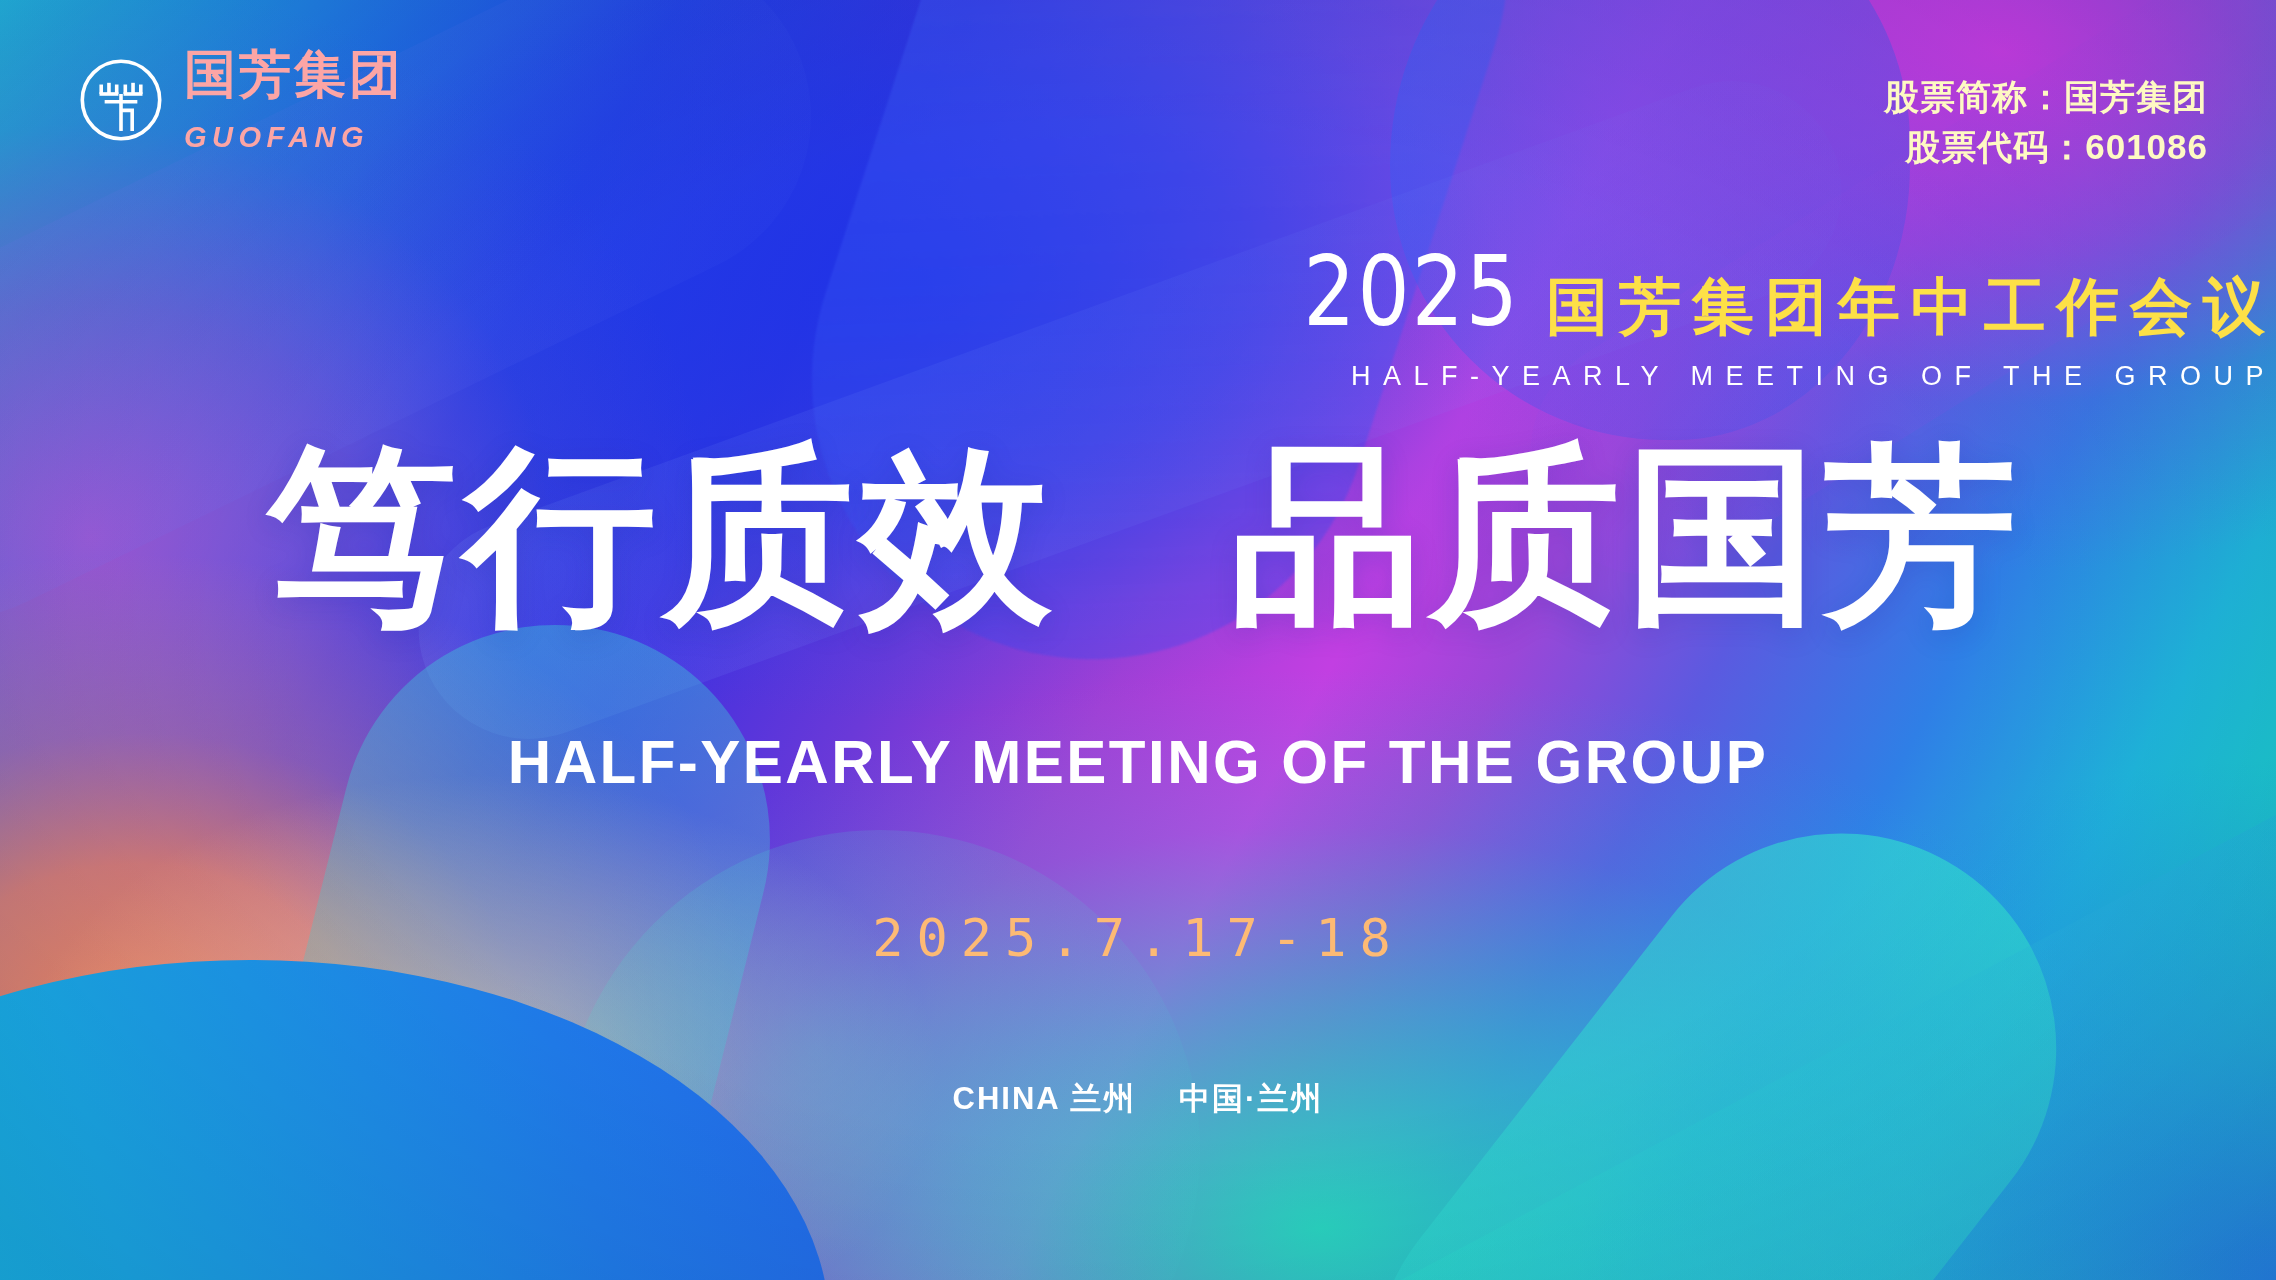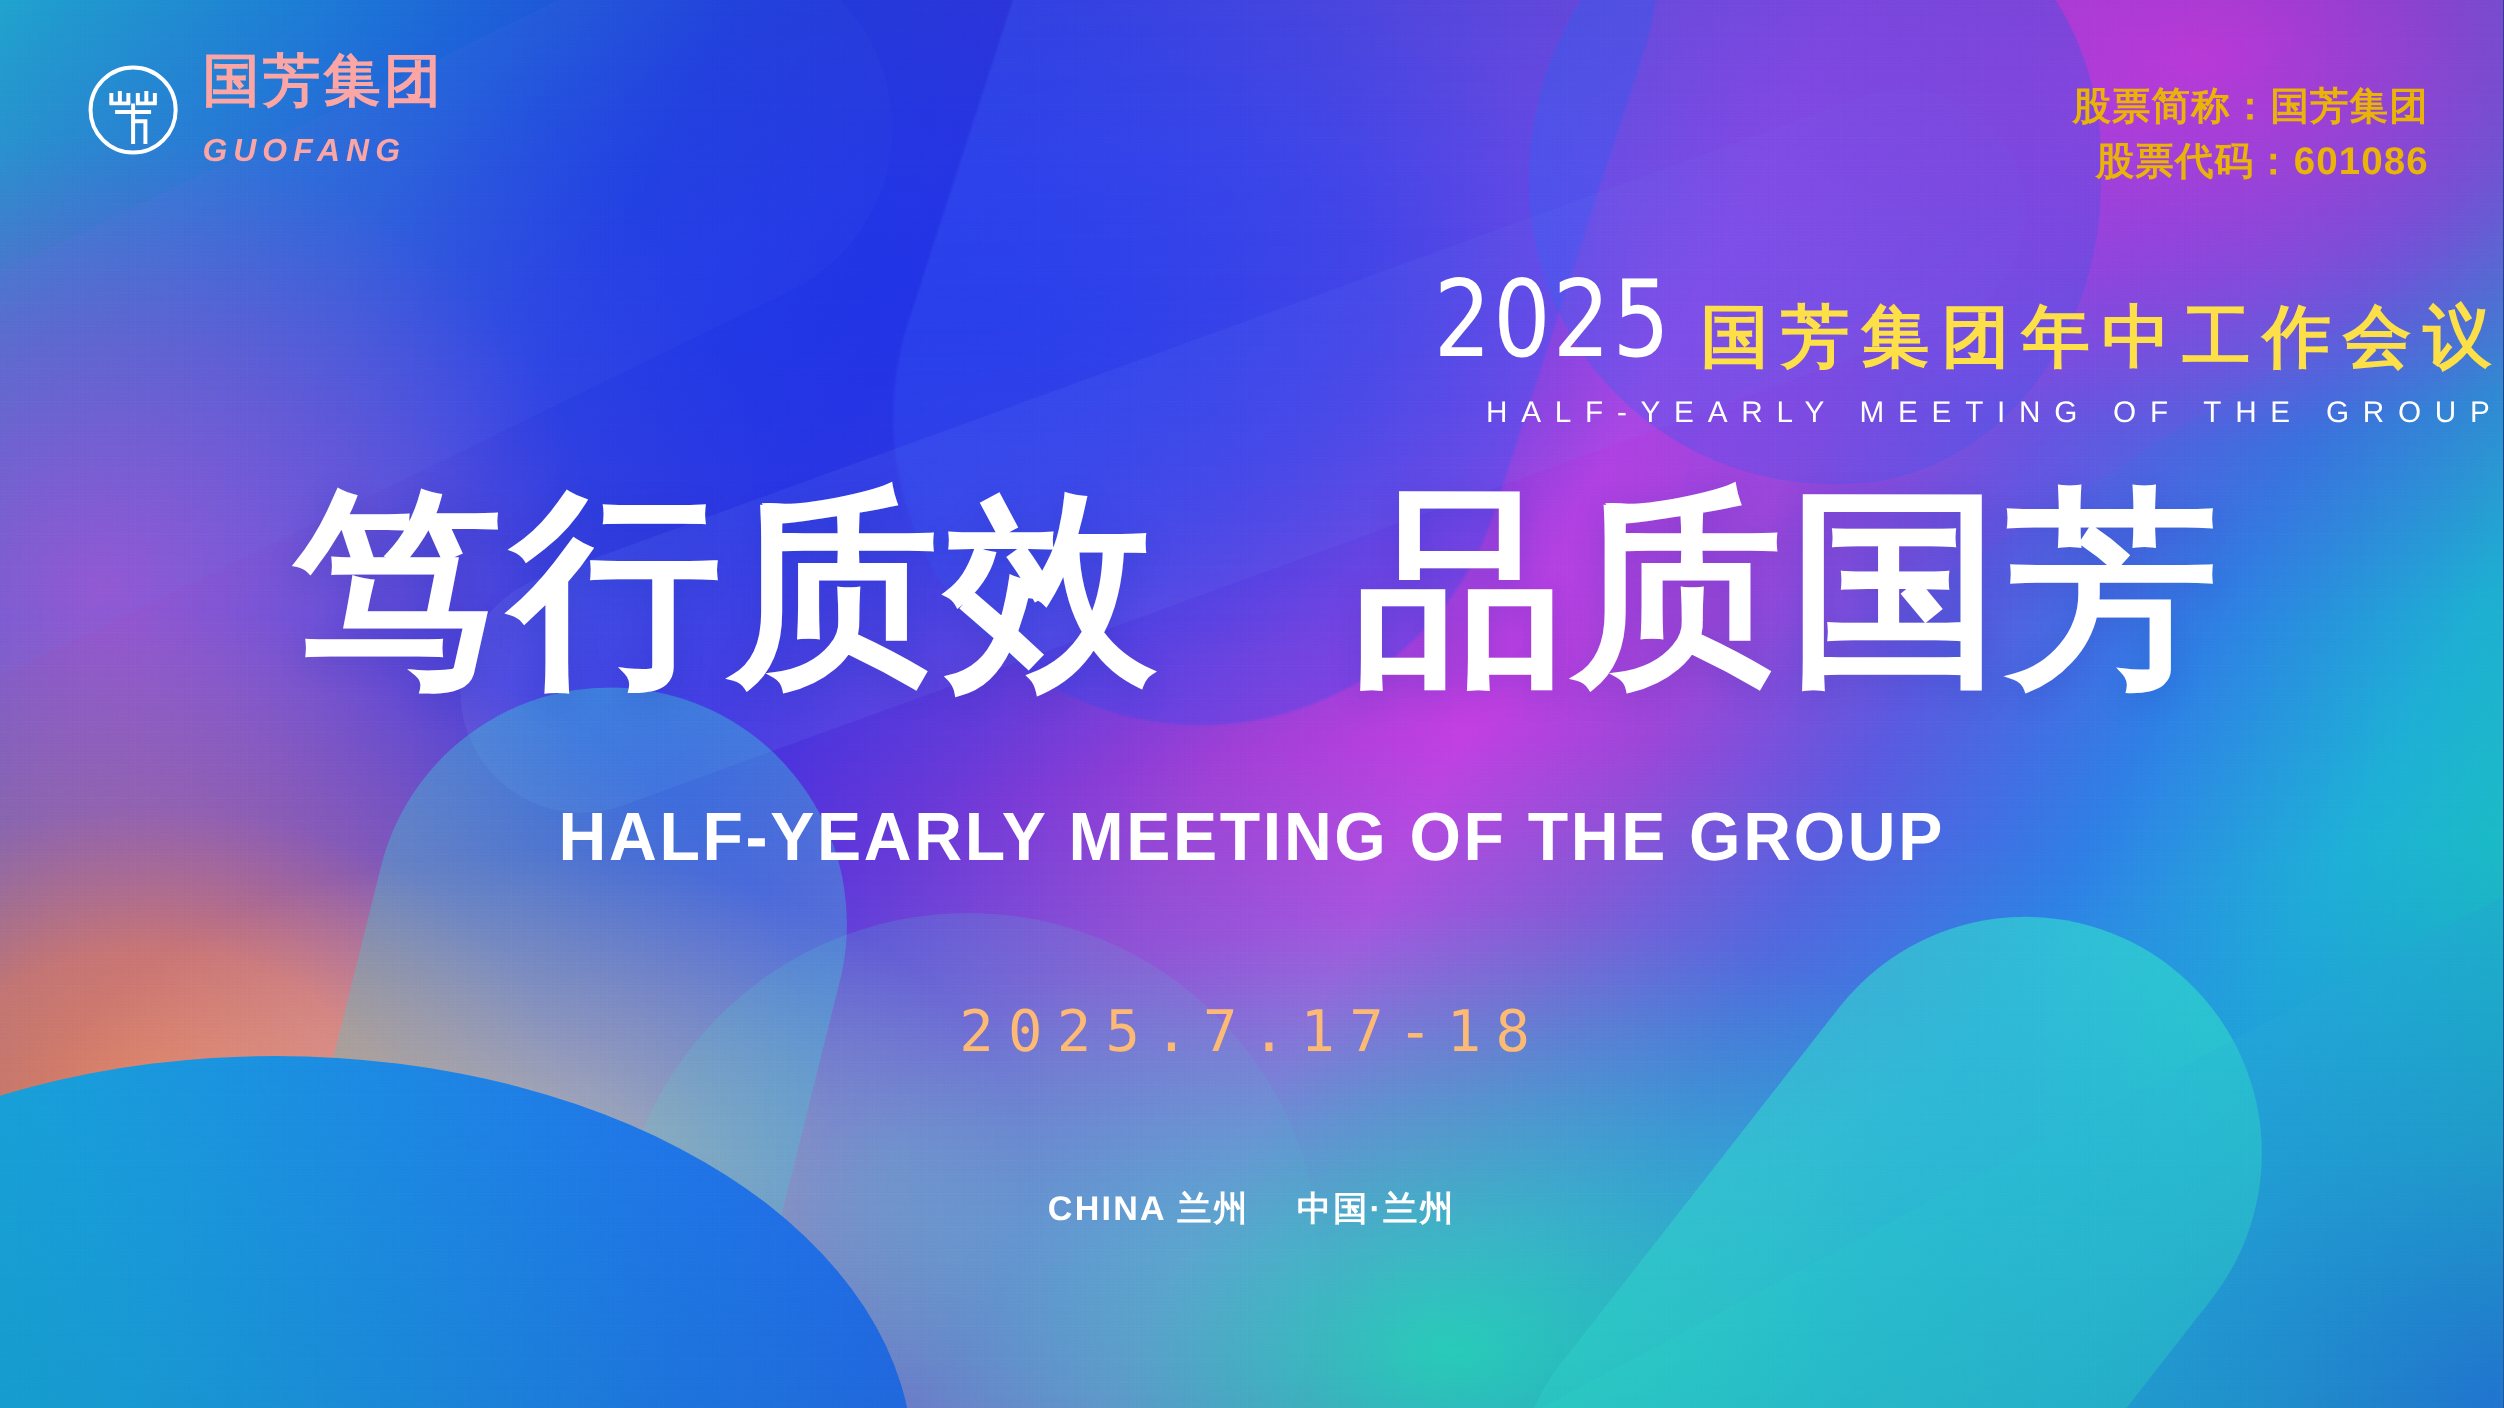--- a/index.html
+++ b/index.html
@@ -237,21 +237,21 @@
     font-style: italic;
     margin-top: 23px;
     white-space: nowrap;
   }
 
   
   #stock-info {
     position: absolute;
     right: 68px; top: 72px;
     text-align: right;
-    color: #eab308;
+    color: #fef9c3;
   }
   #stock-info div {
     font-size: 35px;
     font-weight: 700;
     letter-spacing: 1px;
     line-height: 1.42;
     white-space: nowrap;
   }
 
   

